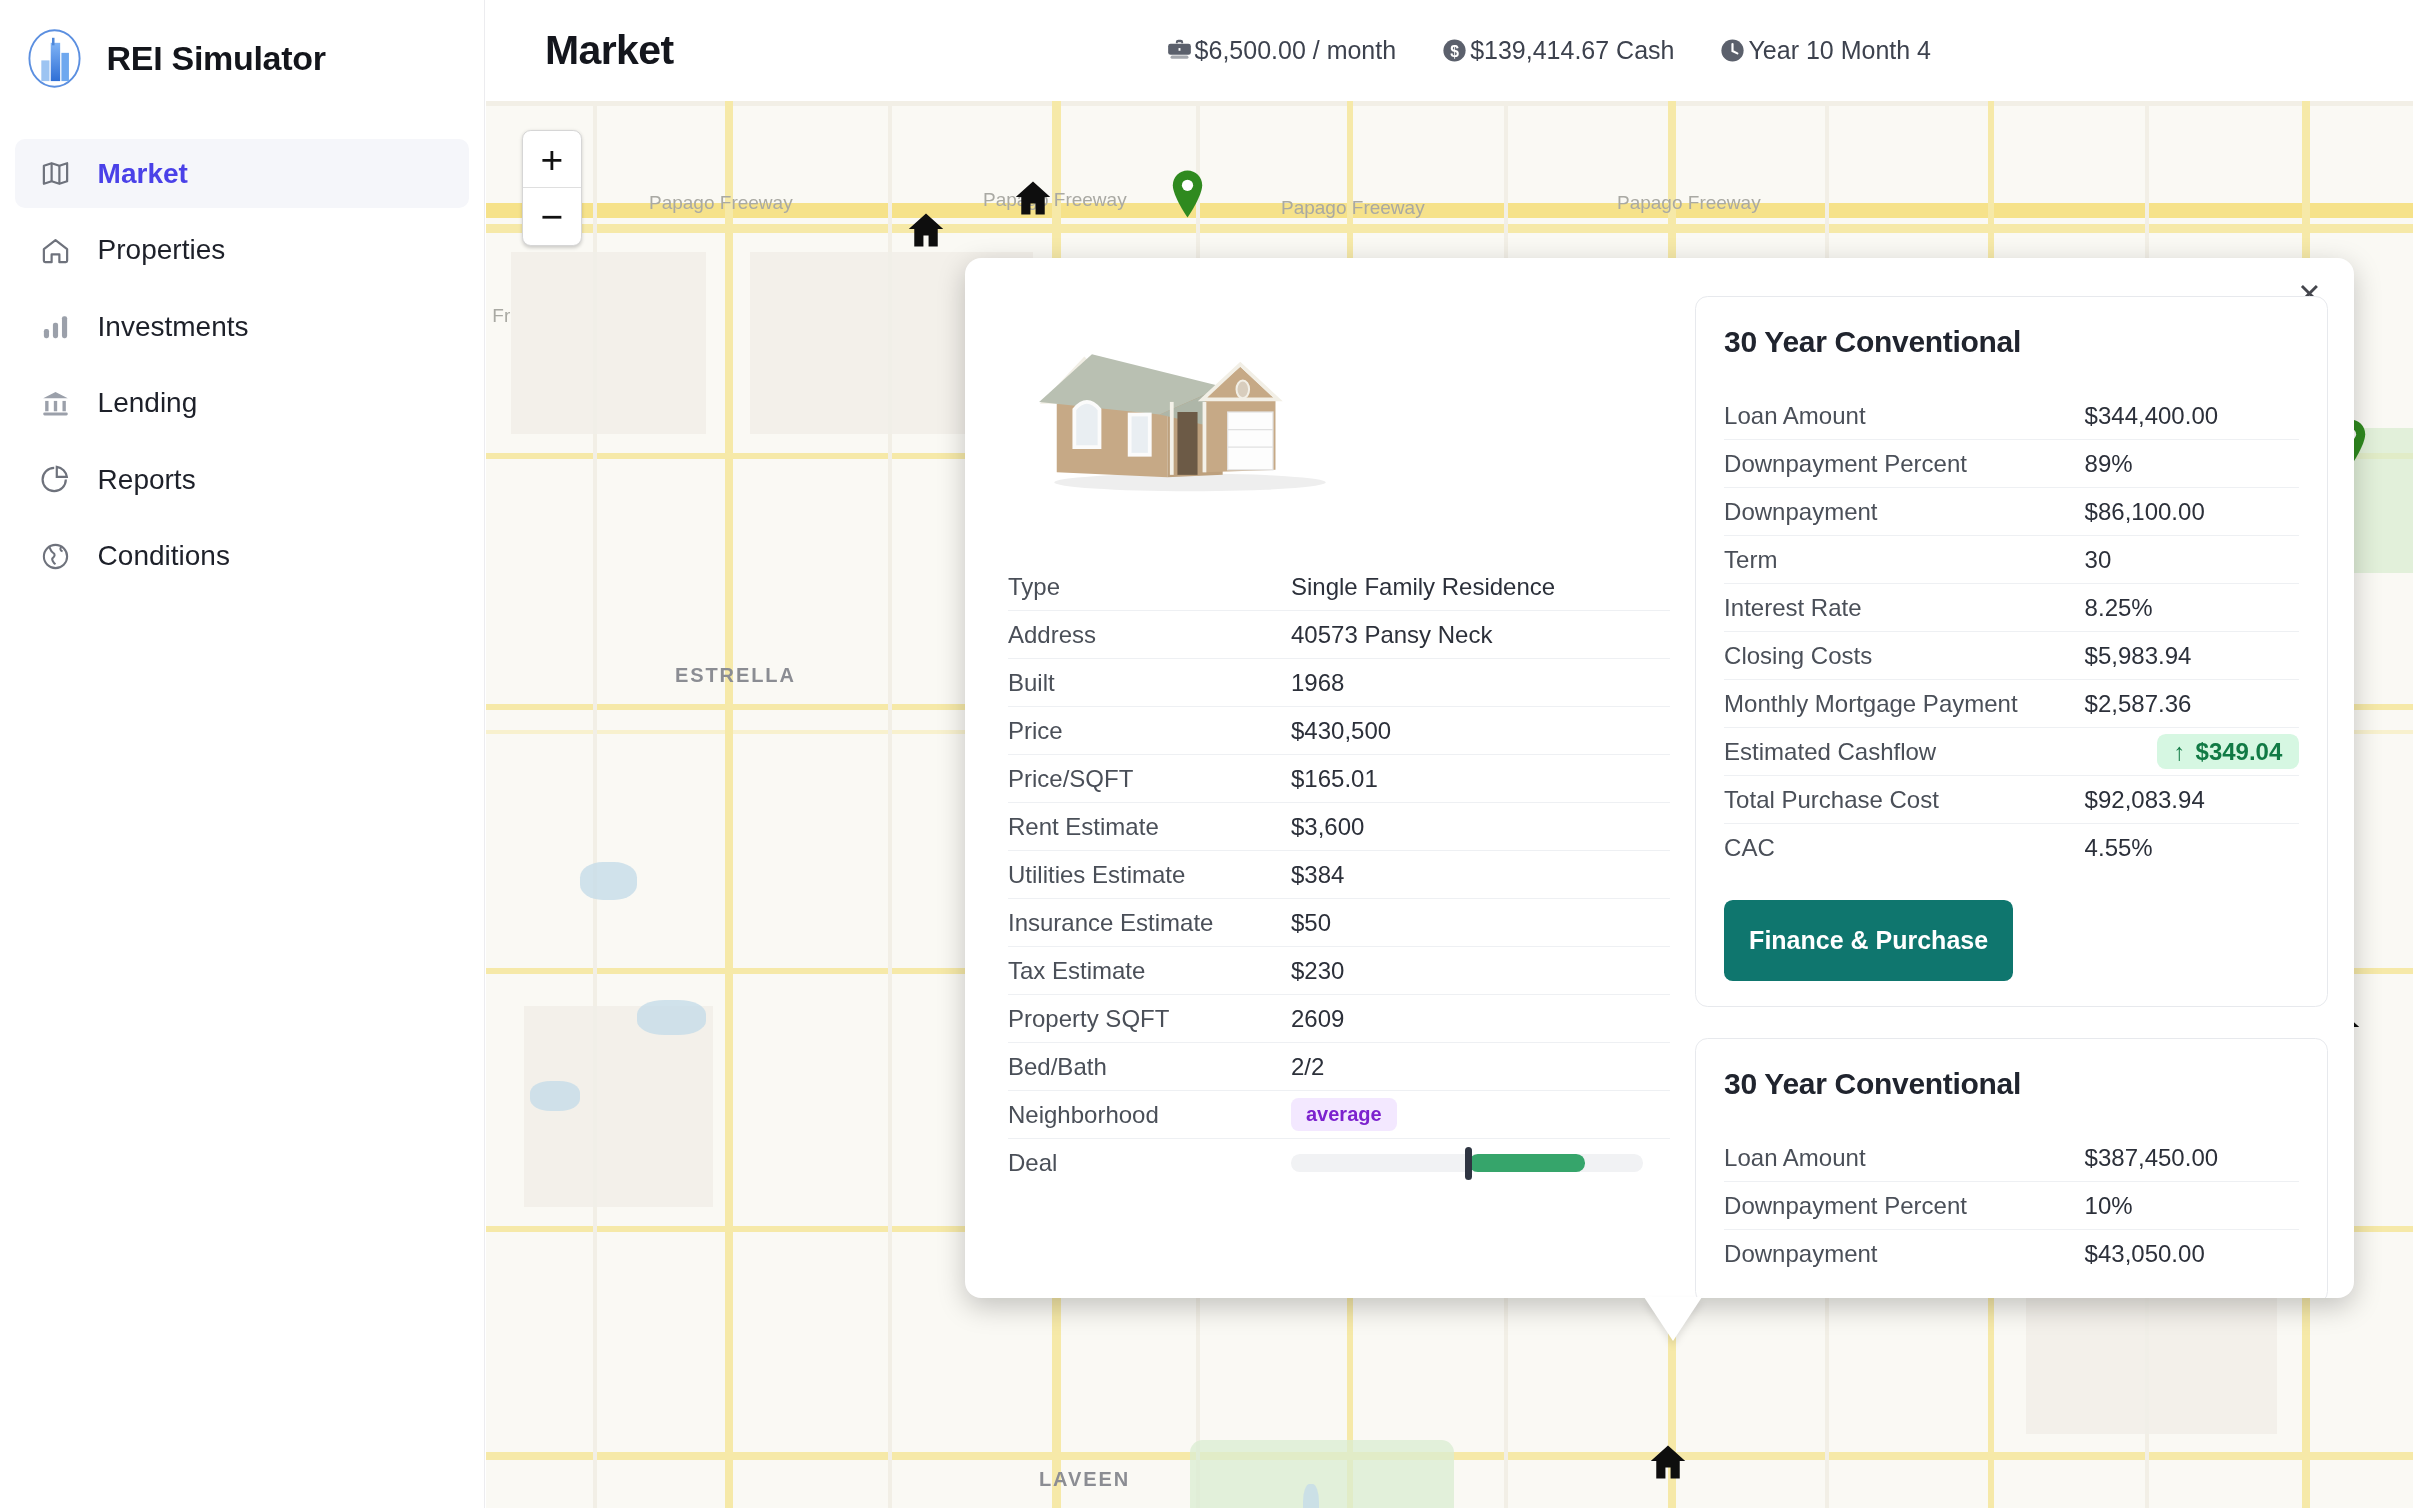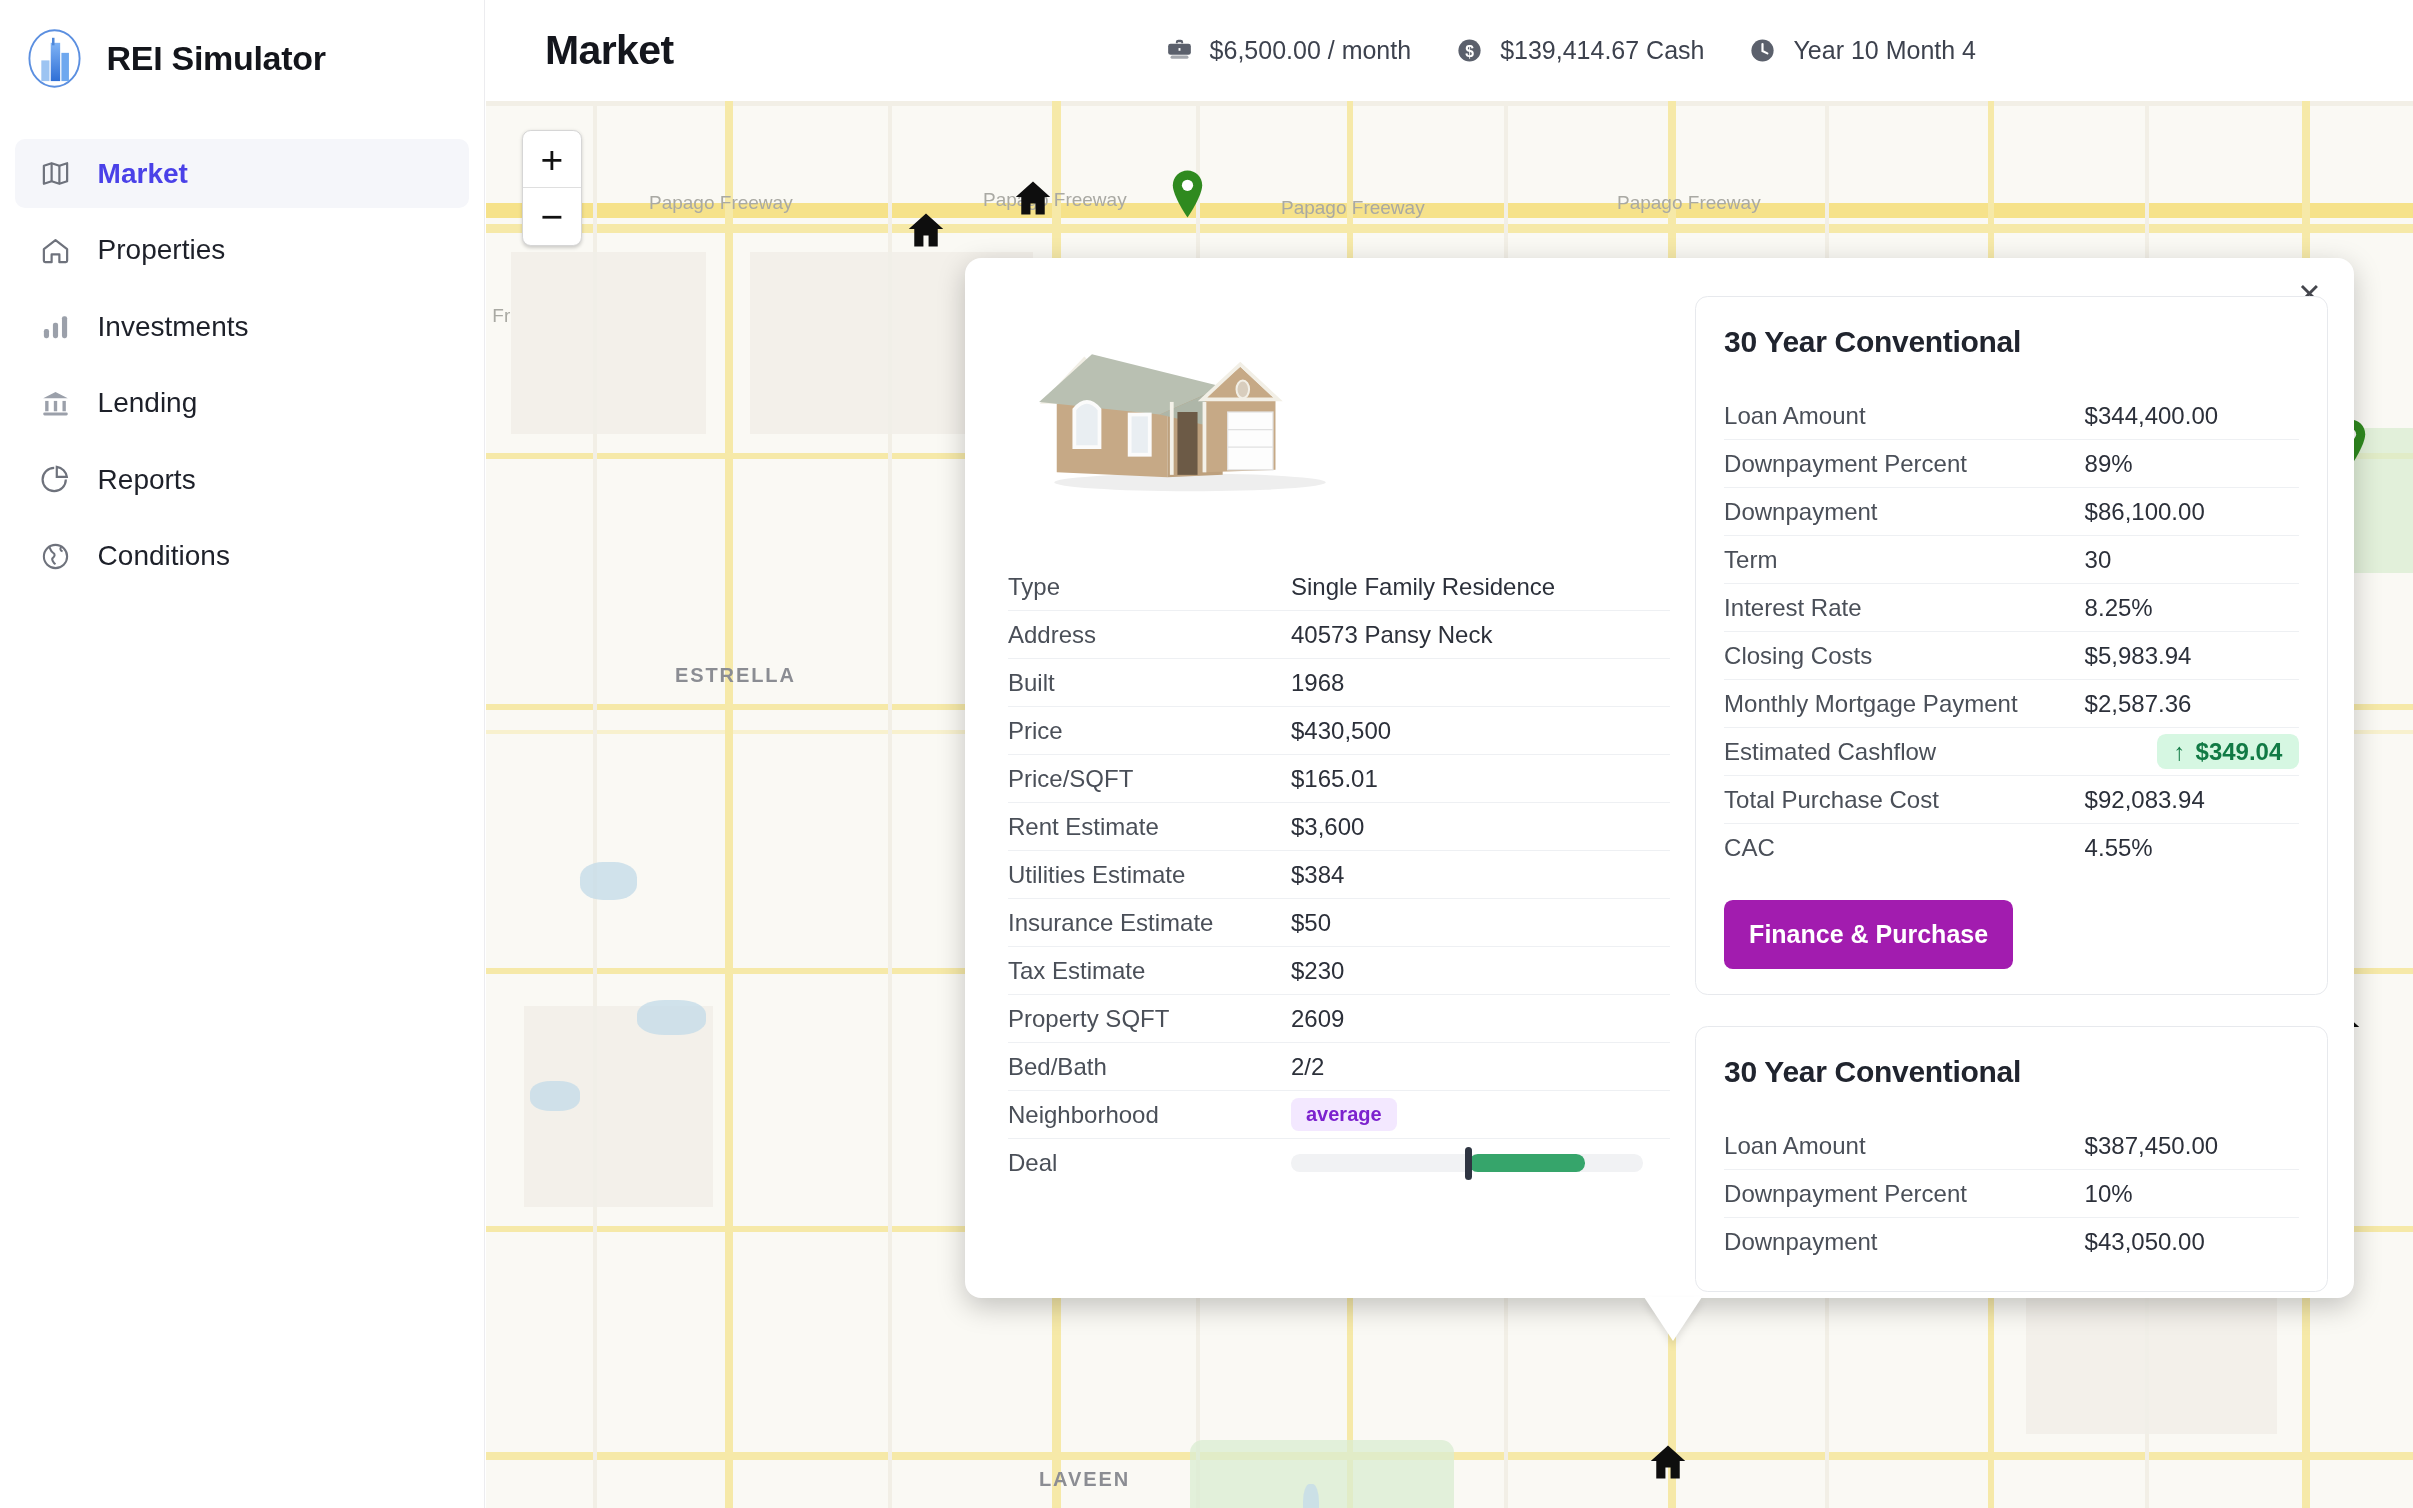--- a/index.html
+++ b/index.html
@@ -39,21 +39,21 @@
   
   .header {
     position: absolute; left: 486px; top: 0;
     width: 1927px; height: 101px;
     background: #ffffff;
     display: flex; align-items: center;
     z-index: 25;
   }
   .header-title { font-size: 41px; font-weight: 700; color: #14161d; margin-left: 59px; letter-spacing: -0.6px; }
   .header-stats { display: flex; align-items: center; gap: 43px; margin-left: 490px; }
-  .hstat { display: flex; align-items: center; gap: 15px; }
+  .hstat { display: flex; align-items: center; gap: 0; }
   .hstat-ico { width: 31px; height: 31px; display:flex; align-items:center; justify-content:center; }
   .hstat-text { font-size: 25px; color: #3d424e; }
 
   
   .map {
     position: absolute; left: 486px; top: 101px;
     width: 1927px; height: 1408px;
     overflow: hidden;
     background: #f7f6f1;
   }
@@ -147,23 +147,23 @@
   .frow:last-of-type { border-bottom: 0; }
   .fkey { font-size: 24px; color: #4a4f58; }
   .fval { font-size: 24px; color: #2c303a; min-width: 214px; }
   .fval.pos {
     background:#d6f7e2; color:#117a45; font-weight:700;
     border-radius: 8.8px; padding: 3.8px 16.3px; min-width:0;
     display:inline-flex; align-items:center; gap: 10px;
   }
   .fbtn {
     margin-top: 28px;
-    display:inline-block; background:#a21caf; color:#fff;
+    display:inline-block; background:#0f766e; color:#fff;
     font-size: 25px; font-weight: 700;
-    border-radius: 8.8px; padding: 20px 25px;
+    border-radius: 8.8px; padding: 26px 25px;
     cursor:pointer; border: none;
   }
 </style>
 </head>
 <body>
 
 <div id="app">
 
   <div class="sidebar">
     <div class="brand">

